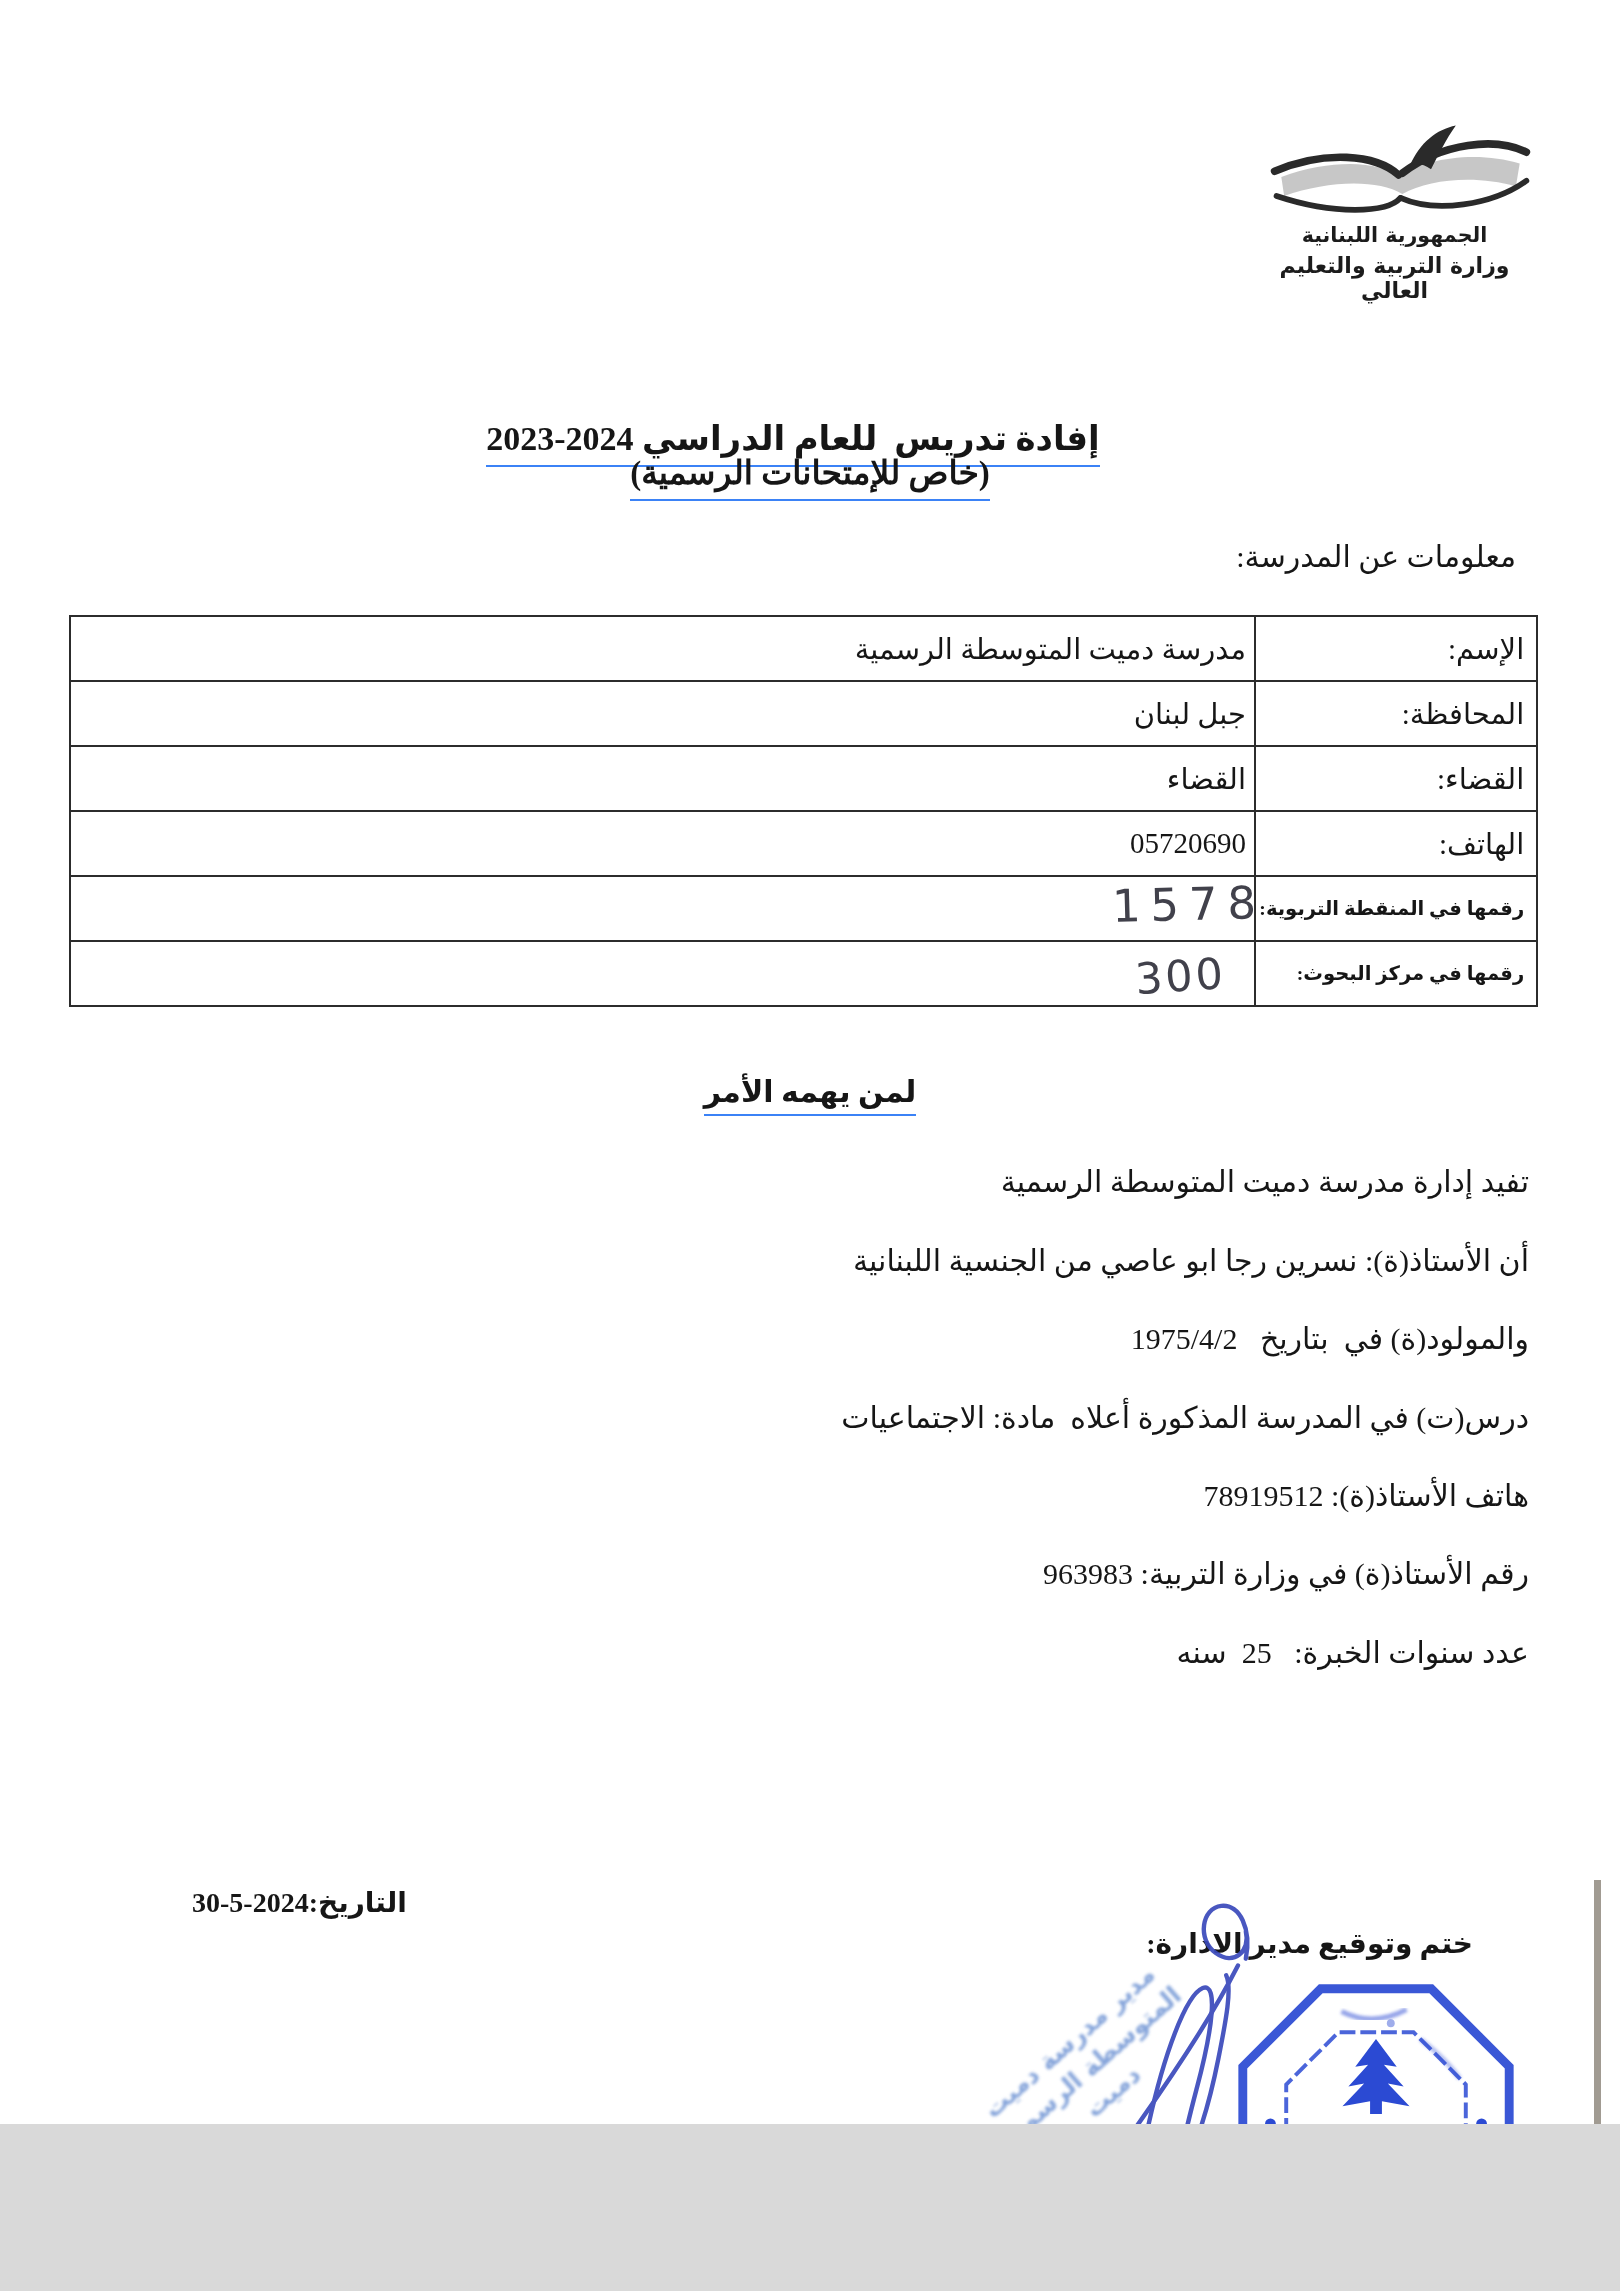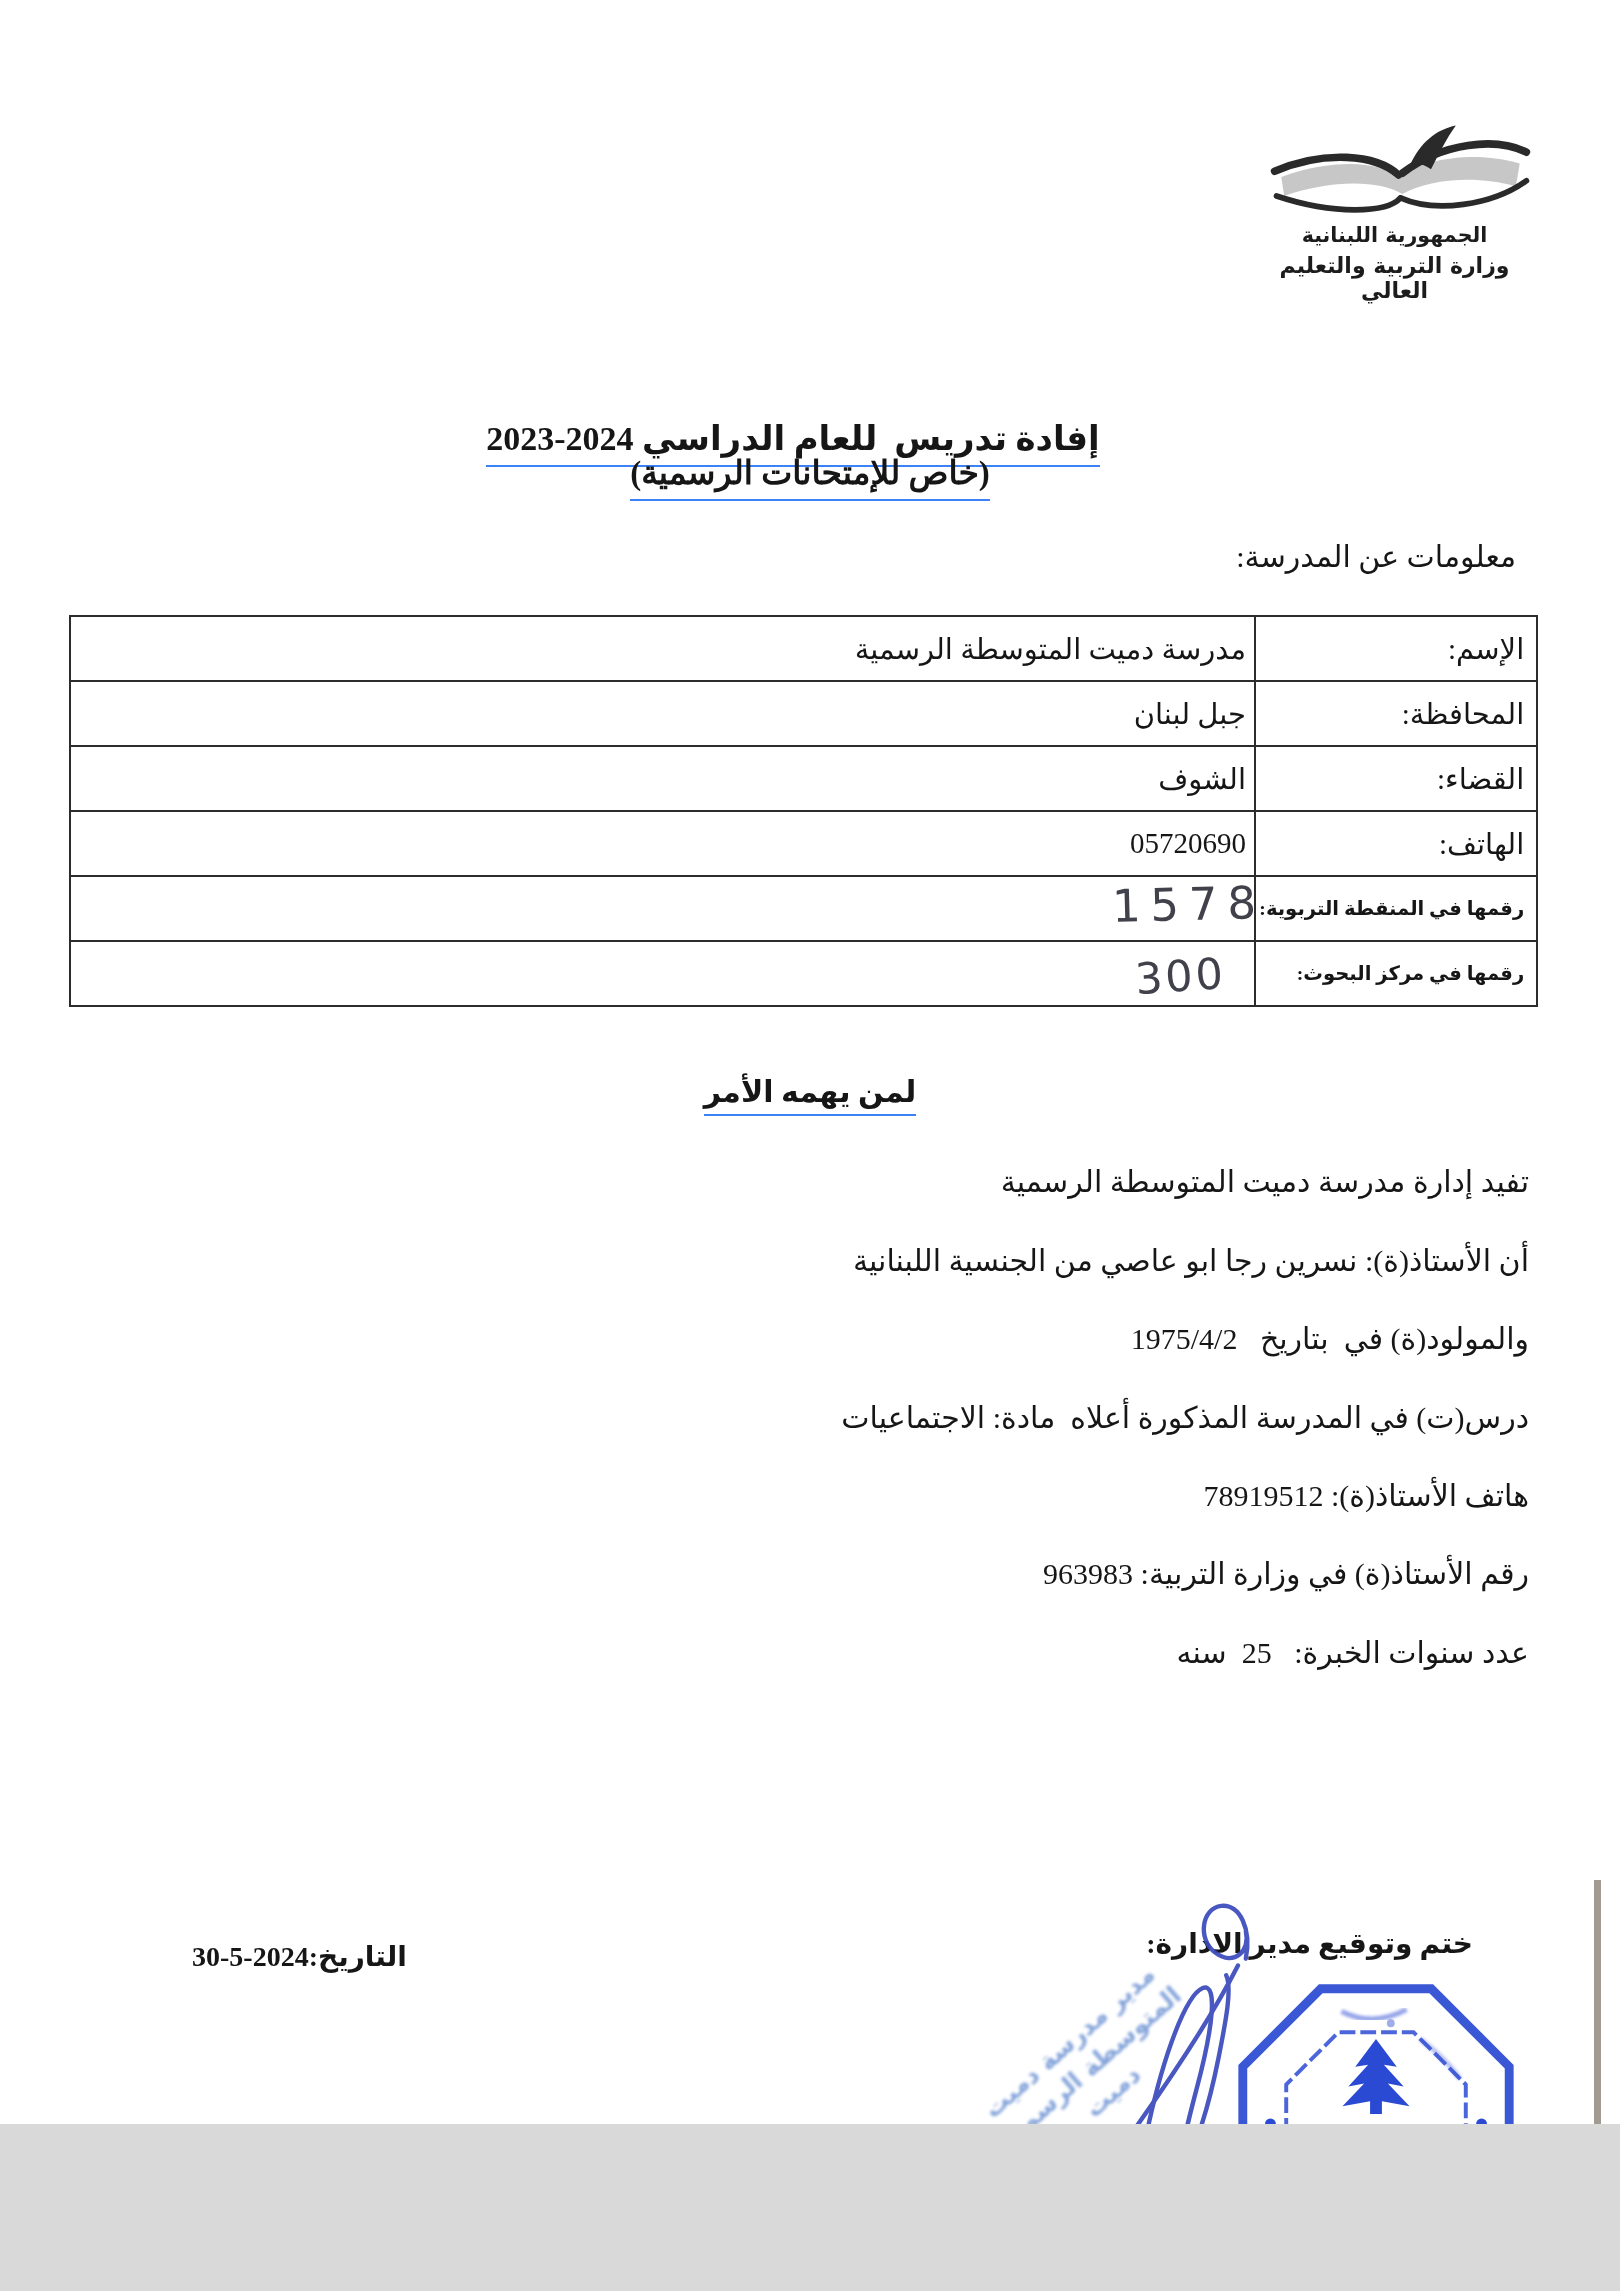--- a/index.html
+++ b/index.html
@@ -24,21 +24,21 @@
   .t-label.small{font-size:19.6px;font-weight:700;}
   .t-value{flex:1;display:flex;align-items:center;padding-right:8px;font-size:29px;font-family:Liberation Serif, serif;}
   .hand{position:absolute;font-family:"DejaVu Sans",sans-serif;color:#41414b;}
   .hand1{left:1112px;top:878px;font-size:45px;letter-spacing:9.8px;transform:rotate(-1.5deg);}
   .hand2{left:1135px;top:951px;font-size:43px;letter-spacing:2.9px;transform:rotate(-4deg);}
   .letter-head{top:1074px;font-size:30px;font-weight:700;}
   .bline{right:91px;font-size:30px;white-space:pre;}
   .bl0{top:1164px}.bl1{top:1243px}.bl2{top:1321px}.bl3{top:1400px}
   .bl4{top:1478px}.bl5{top:1556px}.bl6{top:1635px}
   .foot-label{top:1927px;right:147px;font-size:28px;font-weight:700;}
-  .date-label{top:1940px;left:192px;font-size:28px;font-weight:700;}
+  .date-label{top:1886px;left:192px;font-size:28px;font-weight:700;}
   
   .logo-art{left:1267px;top:123px;}
   .logo-txt{left:1245px;width:299px;text-align:center;font-family:"DejaVu Sans",sans-serif;
             font-weight:700;color:#1c1c1c;}
   .lg1{top:223px;font-size:20.6px;}
   .lg2{top:253px;font-size:22px;}
   
   .diag-stamp{left:939px;top:2017px;width:304px;transform:rotate(-41deg);
       text-align:center;color:rgba(58,108,196,0.62);filter:blur(1.4px);
       font-family:"DejaVu Sans",sans-serif;font-weight:700;font-size:24.5px;line-height:33px;}
@@ -73,21 +73,21 @@
     <div class="t-row">
       <div class="t-label ar">الإسم:</div>
       <div class="t-value ar">مدرسة دميت المتوسطة الرسمية</div>
     </div>
     <div class="t-row">
       <div class="t-label ar">المحافظة:</div>
       <div class="t-value ar">جبل لبنان</div>
     </div>
     <div class="t-row">
       <div class="t-label ar">القضاء:</div>
-      <div class="t-value ar">الشوف</div>
+      <div class="t-value ar">القضاء</div>
     </div>
     <div class="t-row">
       <div class="t-label ar">الهاتف:</div>
       <div class="t-value ar">05720690</div>
     </div>
     <div class="t-row">
       <div class="t-label small ar">رقمها في المنقطة التربوية:</div>
       <div class="t-value ar"></div>
     </div>
     <div class="t-row">

